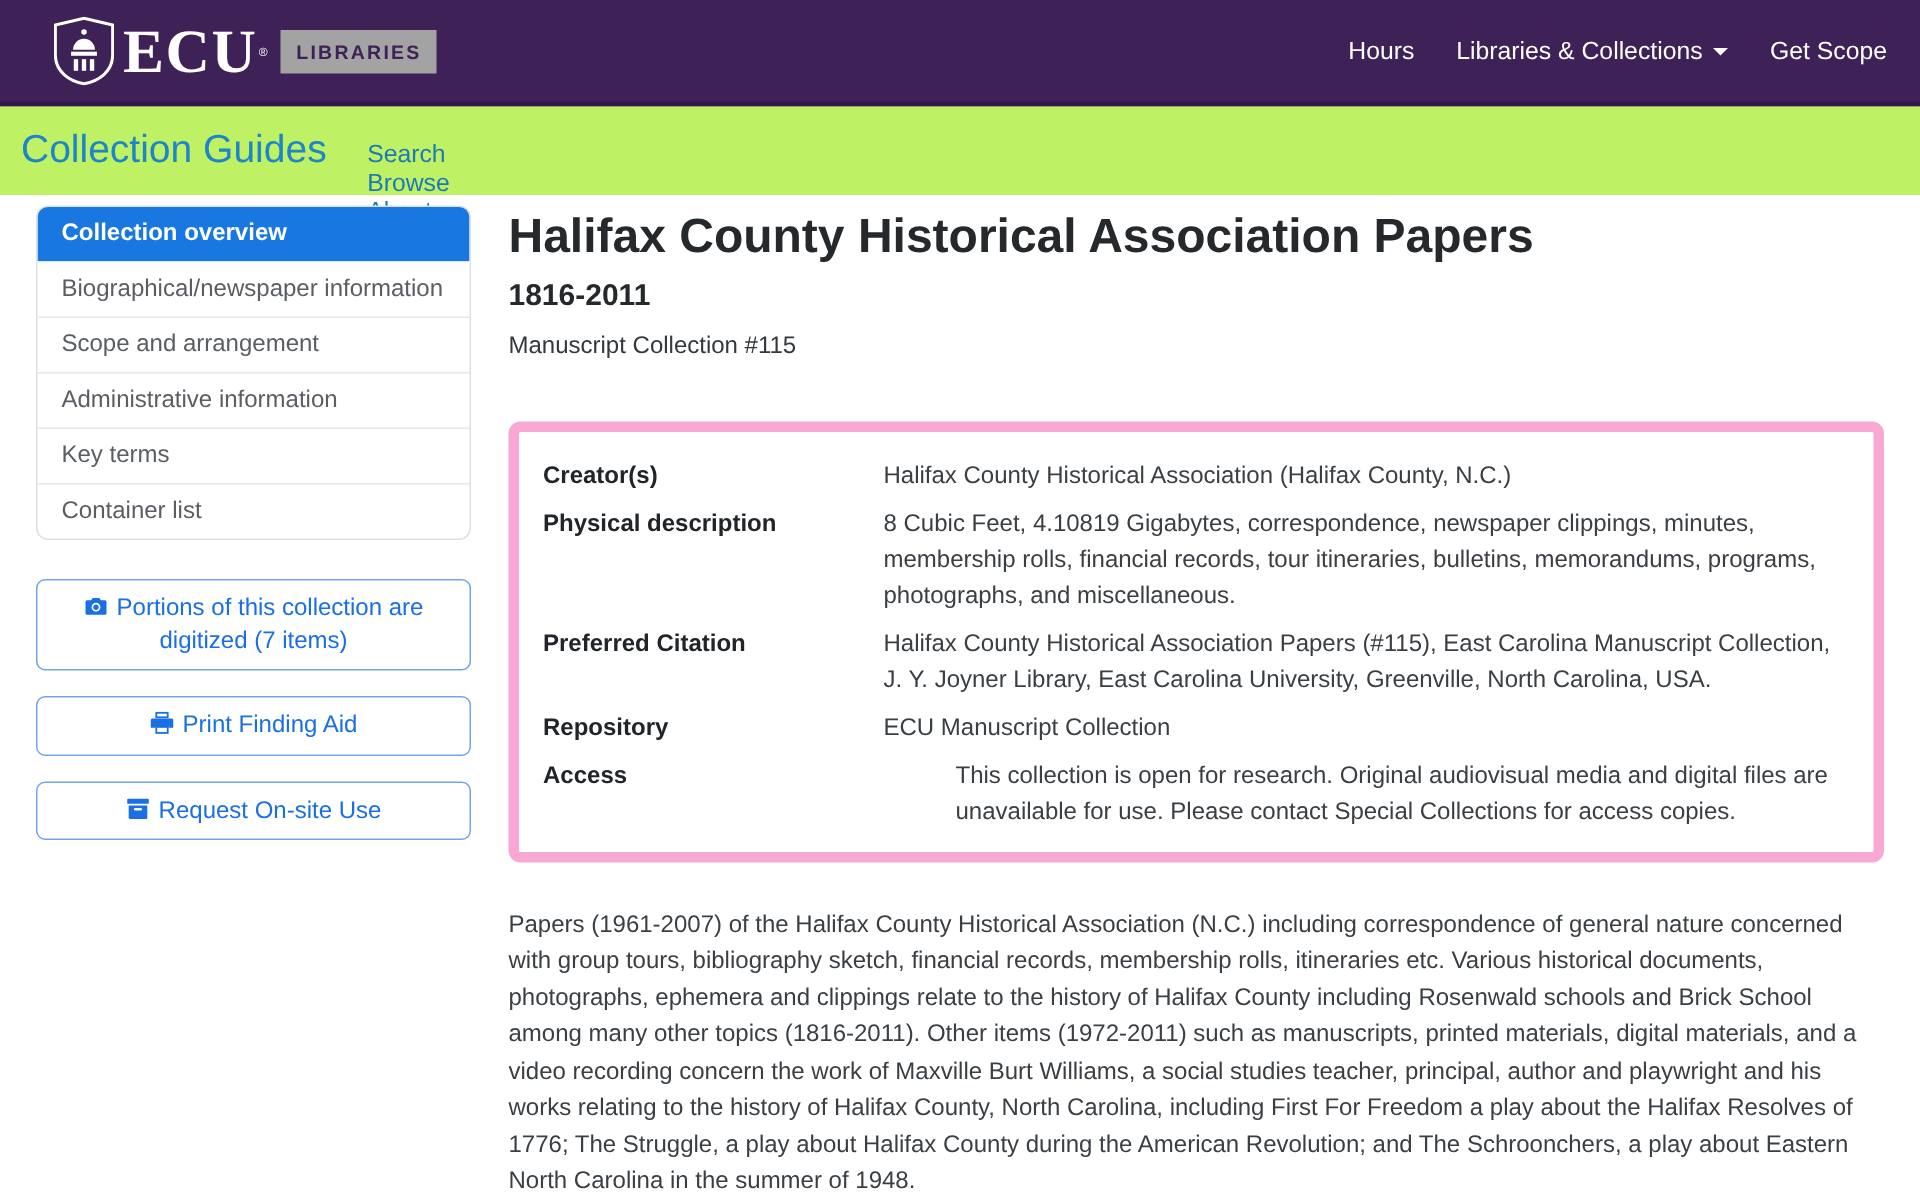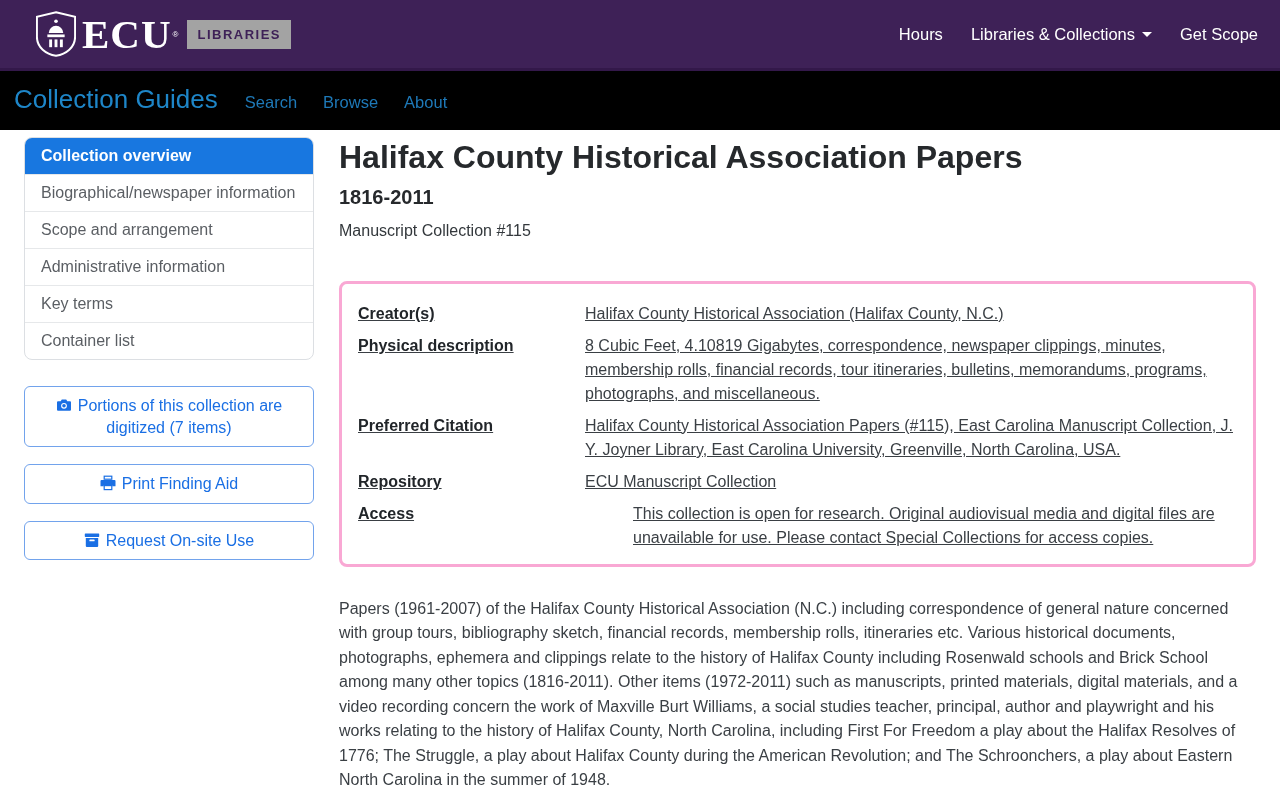--- a/index.html
+++ b/index.html
@@ -38,26 +38,26 @@
   .caret {
     display: inline-block; margin-left: 7px;
     width: 0; height: 0;
     border-left: 5px solid transparent; border-right: 5px solid transparent;
     border-top: 5px solid #ffffff;
   }
 
   
   .subheader {
     height: 59px;
-    background: #000000;
+    background: #bef264;
     display: flex; align-items: baseline;
     padding: 13px 0 0 14px;
   }
   .brand { color: #1e86c8; font-size: 26px; line-height: 1.2; }
-  .sub-links { display: flex; gap: 26px; margin-left: 27px; }
+  .sub-links { display: flex; margin-left: 27px; flex-direction: column; }
   .sub-links a { color: #1e79b8; font-size: 16.5px; }
 
   
   .container { display: flex; padding: 7px 24px 0 24px; }
   .sidebar { width: 290px; flex: none; }
   .main { width: 917px; margin-left: 25px; }
 
   
   .list-group {
     border: 1px solid #dcdfe3; border-radius: 8px;
@@ -87,23 +87,22 @@
 
   
   h1.page-title {
     margin: 2px 0 10px 0;
     font-size: 32px; font-weight: 600; color: #26292c; line-height: 1.15;
   }
   .dates { font-size: 20px; font-weight: 700; color: #26292c; margin-bottom: 13px; }
   .collnum { font-size: 16px; color: #33383c; margin-bottom: 41px; }
 
   .card {
-    border: 3px solid #f9a8d4; border-radius: 8px;
+    border: 7px solid #f9a8d4; border-radius: 8px;
     padding: 18px 16px 14px 16px;
-    text-decoration: underline;
   }
   .detail-row { display: flex; margin-bottom: 8px; }
   .detail-row:last-child { margin-bottom: 0; gap: 48px; }
   .detail-label {
     width: 227px; flex: none;
     font-weight: 700; color: #212529; font-size: 16px; line-height: 1.5;
   }
   .detail-value { flex: 1; color: #3a3f44; font-size: 16px; line-height: 1.5; }
 
   .description {

